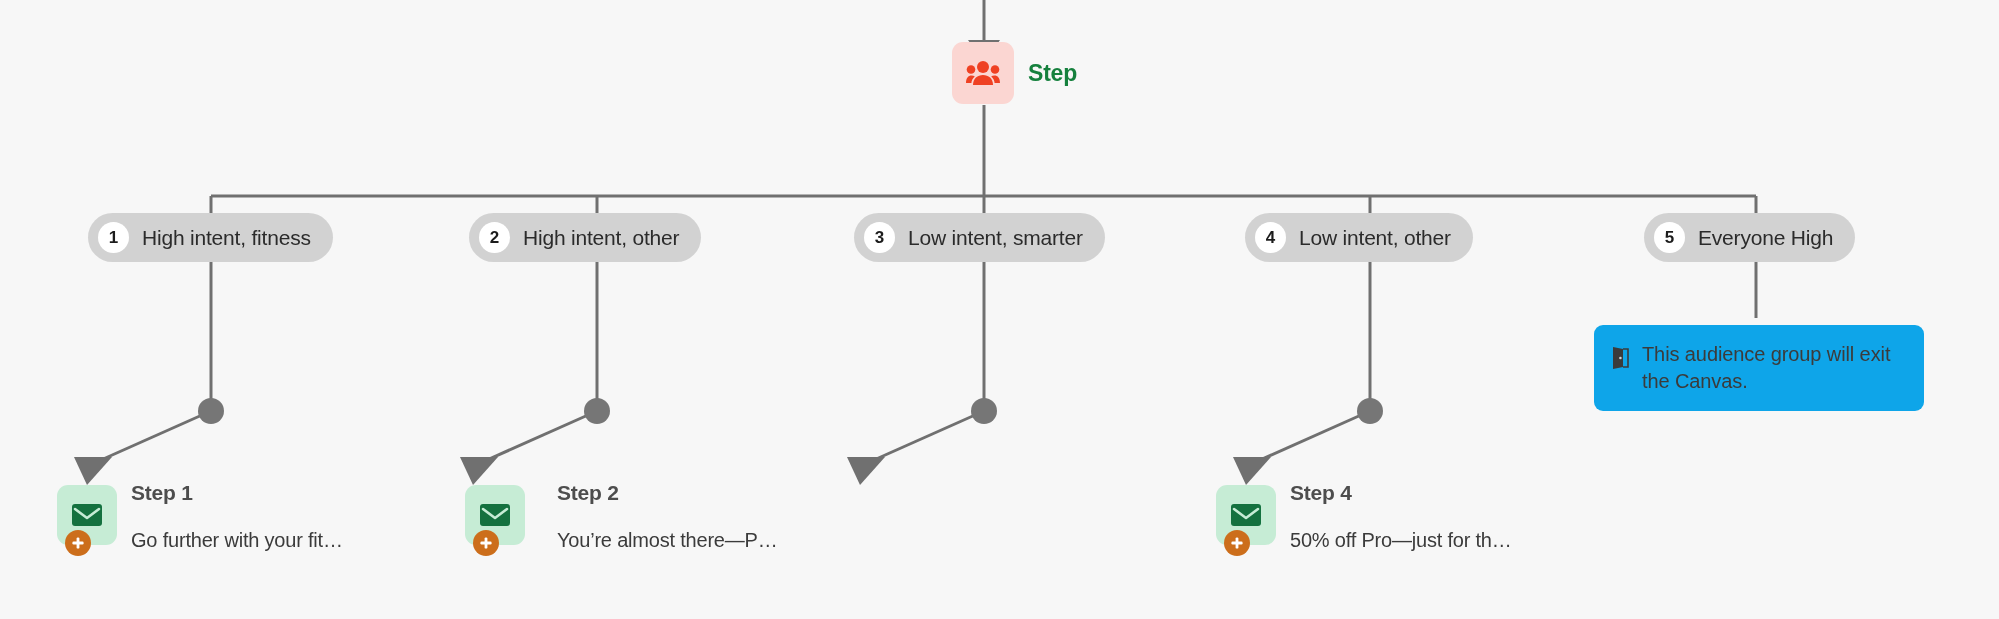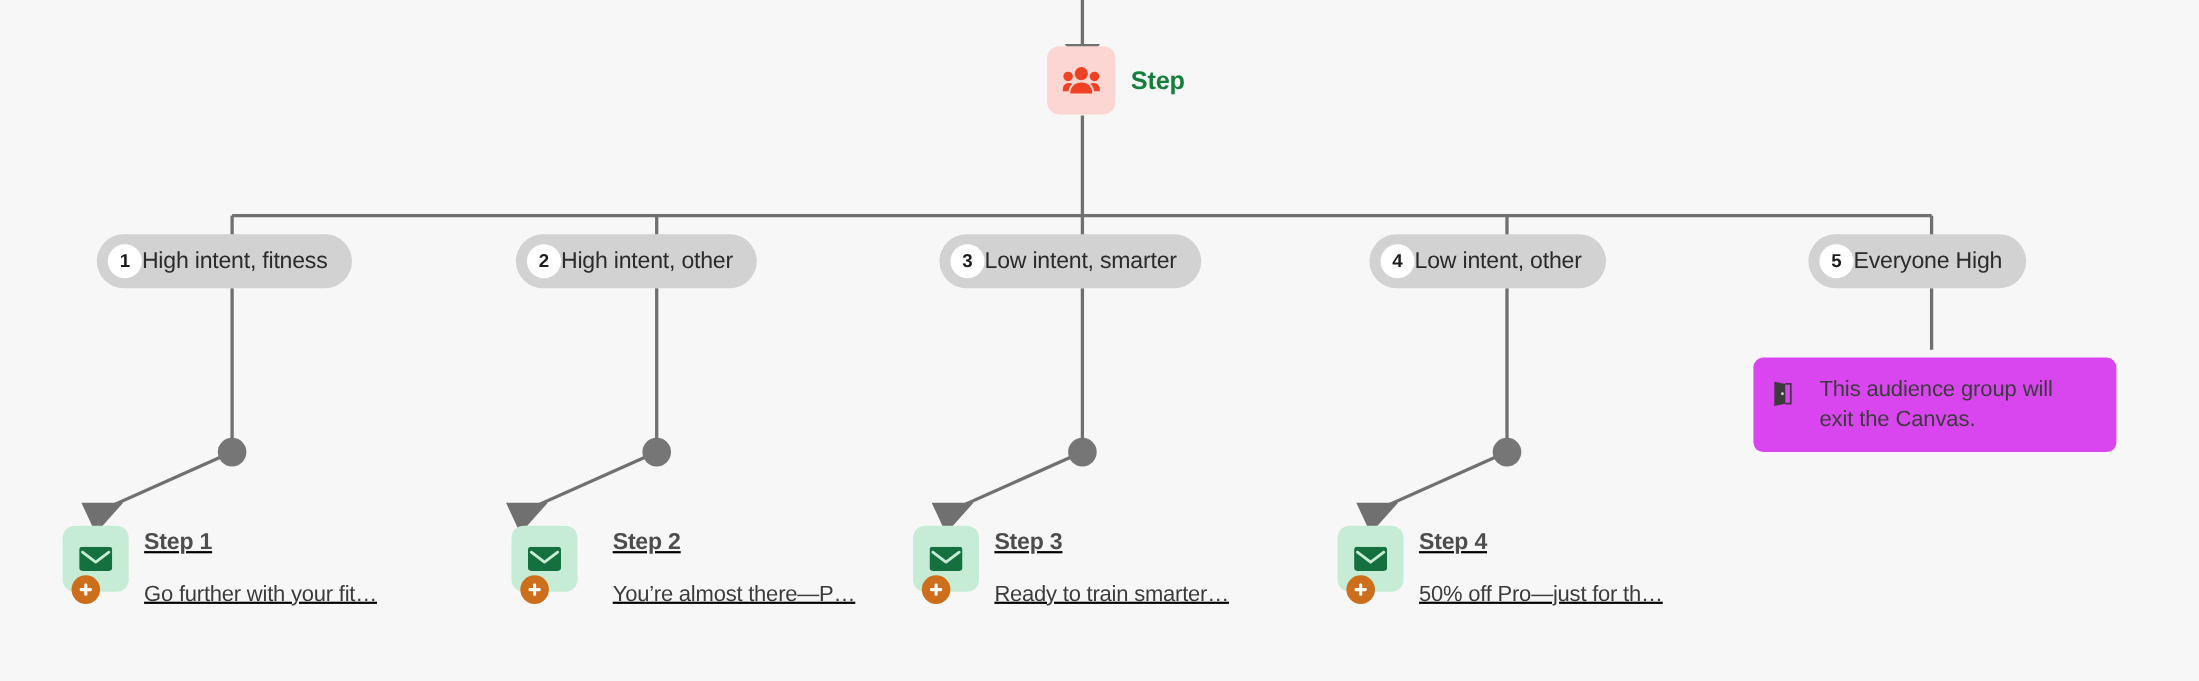--- a/index.html
+++ b/index.html
@@ -80,49 +80,49 @@
     background: #ffffff;
     color: #1c1c1c;
     font-size: 17px;
     font-weight: bold;
     display: flex;
     align-items: center;
     justify-content: center;
     flex: 0 0 auto;
   }
   .branch-label {
+    margin-left: 13px;
     font-size: 21px;
     color: #2b2b2b;
     letter-spacing: -0.2px;
   }
 
   
   .exit-note {
-    background: #d946ef;
+    background: #0ea5e9;
     border-radius: 9px;
     padding: 16px 22px 17px 18px;
     display: flex;
     align-items: flex-start;
-    gap: 24px;
+    gap: 12px;
     box-sizing: border-box;
   }
   .exit-note-text {
     font-size: 20px;
     line-height: 1.33;
     color: #3b3b3b;
     letter-spacing: -0.1px;
     max-width: 256px;
   }
 
   
   .msg-card {
     display: flex;
-    align-items: flex-start;
+    align-items: center;
     gap: 14px;
-    text-decoration: underline;
   }
   .msg-icon-wrap {
     position: relative;
     width: 60px;
     height: 60px;
     flex: 0 0 auto;
   }
   .msg-icon-box {
     width: 60px;
     height: 60px;
@@ -293,40 +293,20 @@
             <rect x="1.4" y="5.6" width="11.2" height="2.8" rx="1.2" fill="#ffffff"></rect>
           </svg>
         </div>
       </div>
       <div class="msg-texts">
         <div class="msg-title">Step 2</div>
         <div class="msg-sub">You’re almost there—P…</div>
       </div>
     </div>
 
-    <div class="msg-card abs" style="left:830px; top:478px;">
-      <div class="msg-icon-wrap">
-        <div class="msg-icon-box">
-          <svg width="30" height="22" viewBox="0 0 30 22">
-            <rect x="0" y="0" width="30" height="22" rx="3" fill="#14713f"></rect>
-            <path d="M3 5 L15 14 L27 5" fill="none" stroke="#c6ecd5" stroke-width="2.6" stroke-linecap="round" stroke-linejoin="round"></path>
-          </svg>
-        </div>
-        <div class="msg-badge">
-          <svg width="14" height="14" viewBox="0 0 14 14">
-            <rect x="5.6" y="1.4" width="2.8" height="11.2" rx="1.2" fill="#ffffff"></rect>
-            <rect x="1.4" y="5.6" width="11.2" height="2.8" rx="1.2" fill="#ffffff"></rect>
-          </svg>
-        </div>
-      </div>
-      <div class="msg-texts">
-        <div class="msg-title">Step 3</div>
-        <div class="msg-sub">Ready to train smarter…</div>
-      </div>
-    </div>
 
     <div class="msg-card abs" style="left:1216px; top:478px;">
       <div class="msg-icon-wrap">
         <div class="msg-icon-box">
           <svg width="30" height="22" viewBox="0 0 30 22">
             <rect x="0" y="0" width="30" height="22" rx="3" fill="#14713f"></rect>
             <path d="M3 5 L15 14 L27 5" fill="none" stroke="#c6ecd5" stroke-width="2.6" stroke-linecap="round" stroke-linejoin="round"></path>
           </svg>
         </div>
         <div class="msg-badge">

